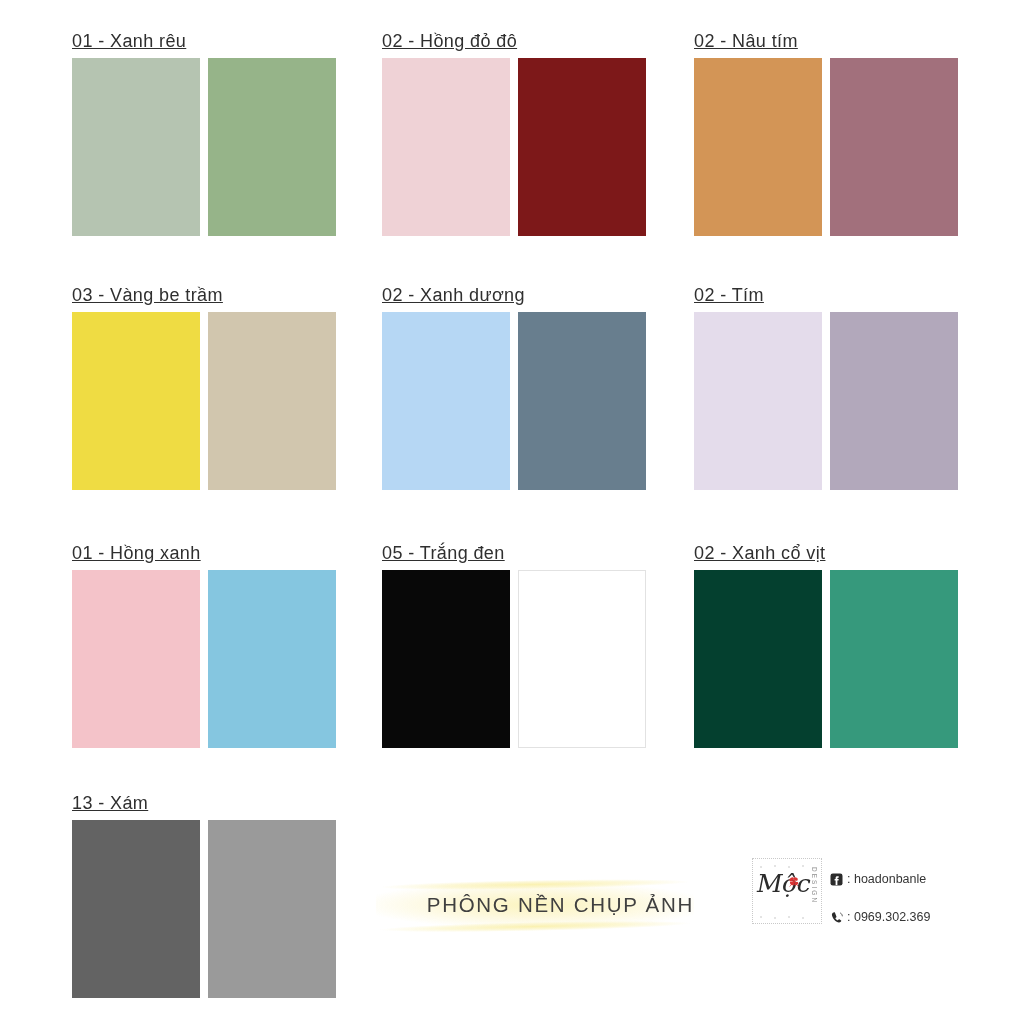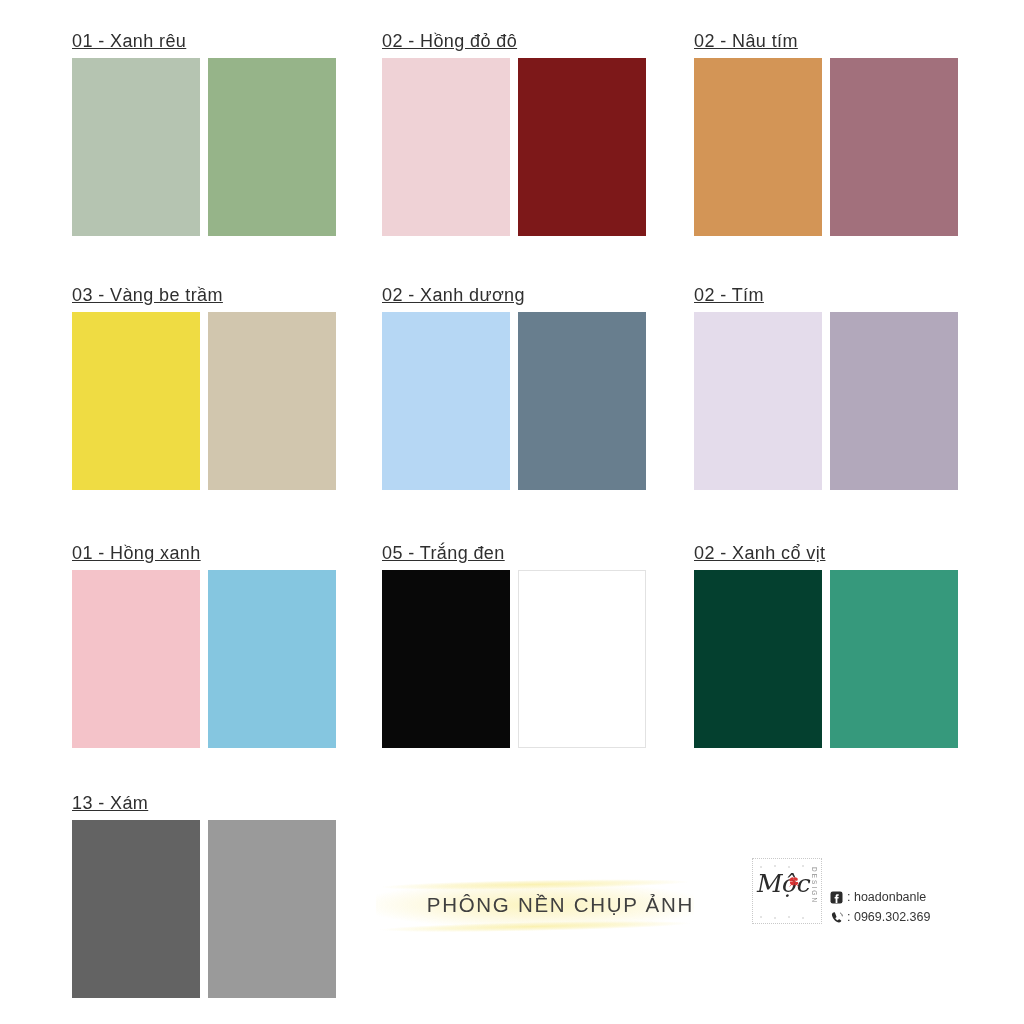--- a/index.html
+++ b/index.html
@@ -159,21 +159,21 @@
     top: 8px;
     writing-mode: vertical-rl;
     font-size: 6.4px;
     letter-spacing: 2.1px;
     color: #8e8e8e;
   }
 
   .contact-lines {
     display: flex;
     flex-direction: column;
-    gap: 6px;
+    gap: 24px;
     padding-top: 2px;
   }
   .contact-row {
     display: flex;
     align-items: center;
     gap: 4px;
     font-size: 12.5px;
     color: #353535;
     white-space: nowrap;
   }

